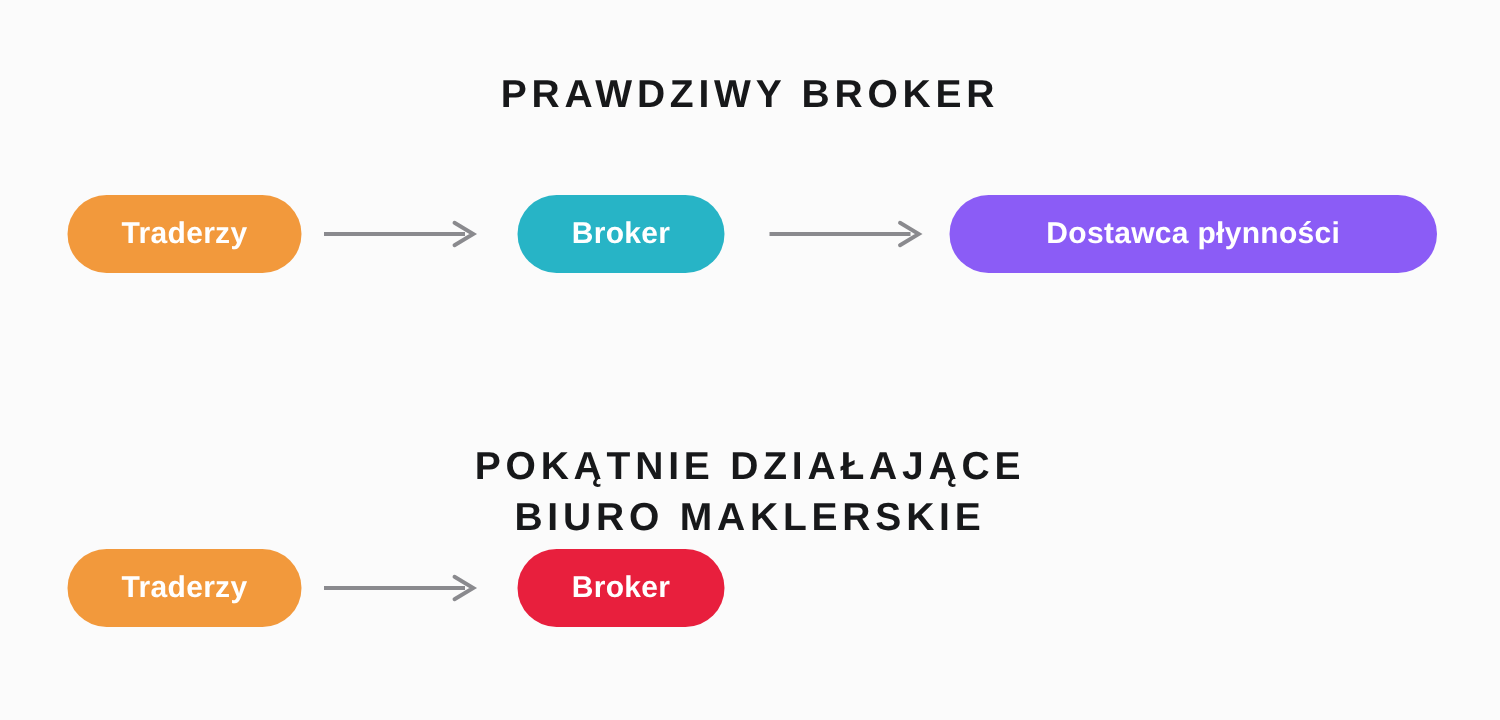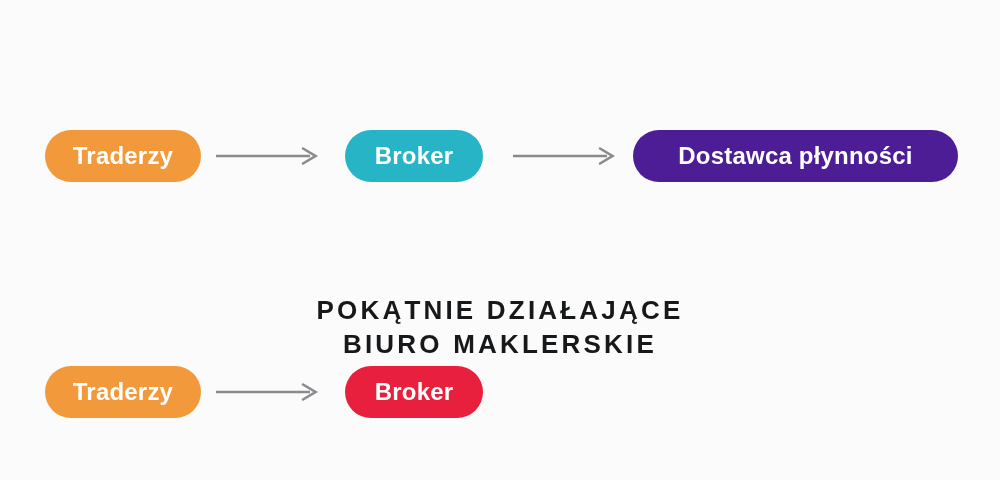--- a/index.html
+++ b/index.html
@@ -53,49 +53,50 @@
   .pill {
     position: absolute;
     top: 0;
     height: 52px;
     border-radius: 26px;
     display: flex;
     align-items: center;
     justify-content: center;
     color: #ffffff;
     font-weight: 700;
-    font-size: 24px;
+    font-size: 20px;
     letter-spacing: 0.2px;
     box-sizing: border-box;
     padding: 0 22px;
     white-space: nowrap;
     font-family: "Liberation Sans", sans-serif;
   }
   .pill-traders   { left: 45px;  width: 156px; background: #f2993c; }
   .pill-broker    { left: 345px; width: 138px; background: #27b4c6; }
-  .pill-liquidity { left: 633px; width: 325px; background: #4c1d95; }
+  .pill-liquidity { left: 633px; width: 325px; background: #8b5cf6; }
   .pill-broker-bad{ left: 345px; width: 138px; background: #e81f3d; }
 
   
   .arrow {
     position: absolute;
     top: 16px;
     height: 20px;
     display: block;
   }
   .arrow svg { display: block; overflow: visible; }
   #arrow-1 { left: 216px; width: 104px; }
   #arrow-2 { left: 513px; width: 104px; }
   #arrow-3 { left: 216px; width: 104px; }
 </style>
 </head>
 <body>
 
 <div class="canvas">
 
+  <div class="section-title" id="title-top">PRAWDZIWY BROKER</div>
 
   <div class="flow-row" id="row-top">
 
     <div class="pill pill-traders">
       <span>Traderzy</span>
     </div>
 
     <div class="arrow" id="arrow-1">
       <svg width="104" height="20" viewBox="0 0 104 20" fill="none">
         <path d="M0 10 H 94" stroke="#8a8a8e" stroke-width="2.6" stroke-linecap="butt"></path>

